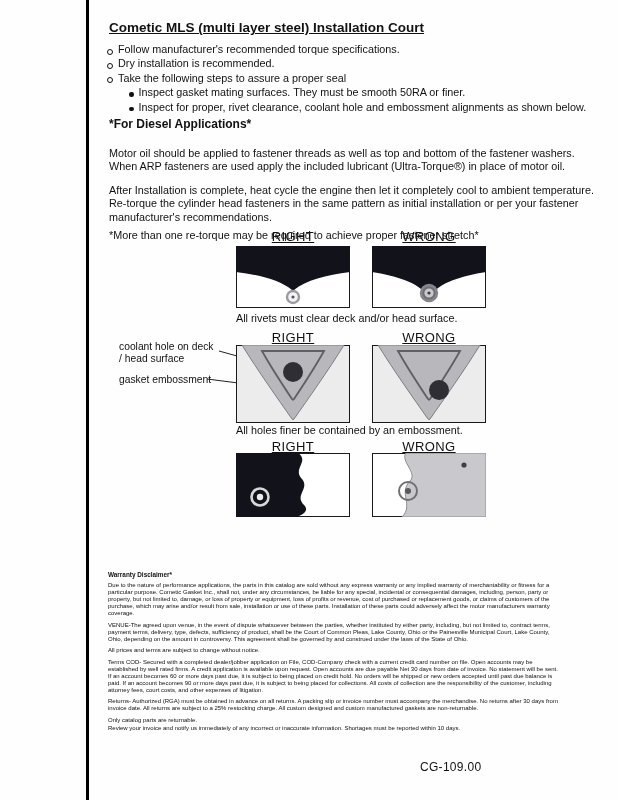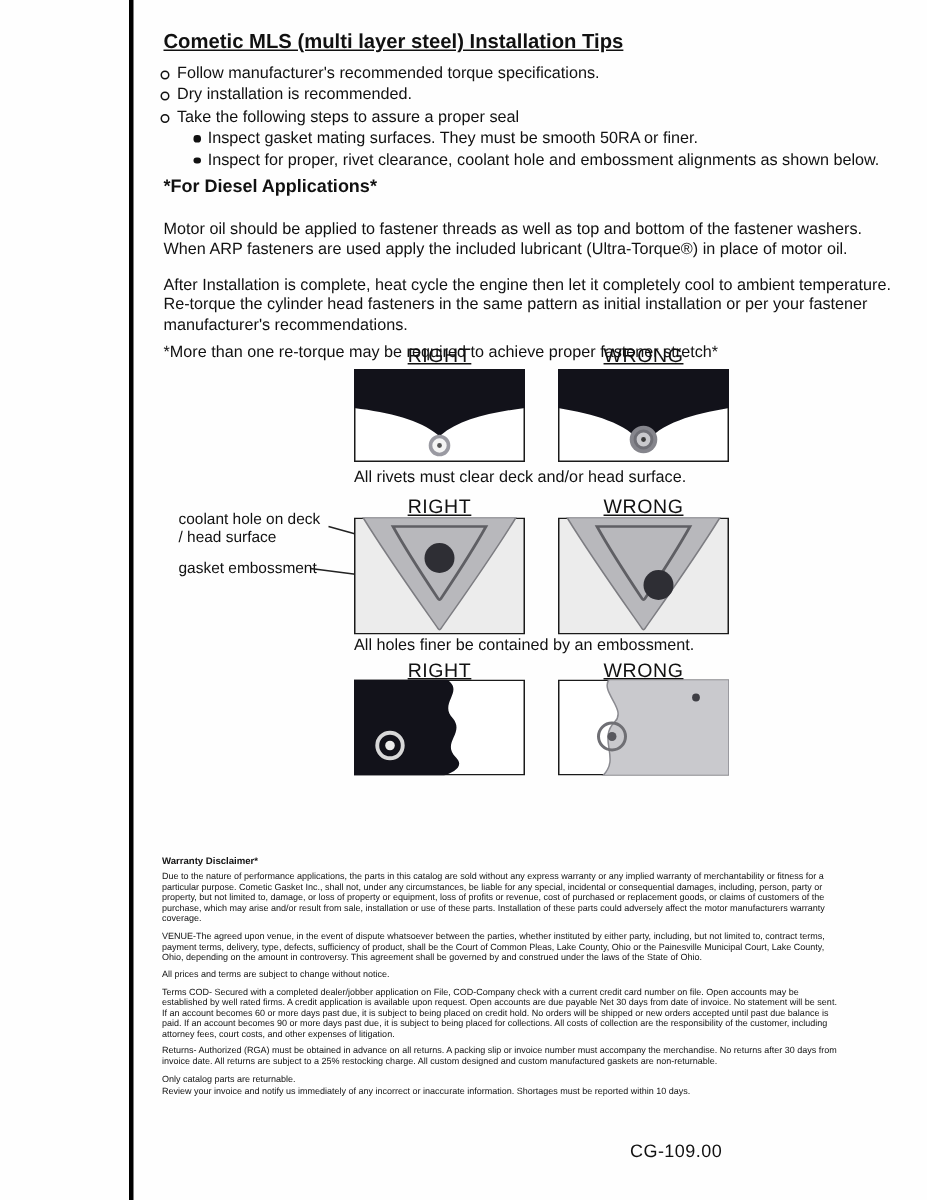--- a/index.html
+++ b/index.html
@@ -1,21 +1,21 @@
 <!DOCTYPE html>
 <html><head>
 <meta charset="utf-8">
 <style>
   html,body{margin:0;padding:0;}
   body{width:618px;height:800px;background:#ffffff;}
   .page{position:relative;width:618px;height:800px;background:#fefefe;font-family:"Liberation Sans",sans-serif;color:#111;overflow:hidden;}
   .left-rule{position:absolute;left:86px;top:0;width:3px;height:800px;background:#000;}
   .title{position:absolute;left:109px;top:20px;font-size:13.5px;font-weight:bold;text-decoration:underline;margin:0;}
   .intro{position:absolute;left:107px;top:43px;width:498px;font-size:10.8px;line-height:13px;}
-  .b{display:flex;align-items:flex-start;margin-bottom:1.4px;}
+  .b{display:flex;align-items:center;margin-bottom:1.4px;}
   .b .o{flex:0 0 auto;width:4px;height:4px;border:1px solid #111;border-radius:50%;margin:4px 5px 0 0;}
   .b .f{flex:0 0 auto;width:4.5px;height:4.5px;background:#111;border-radius:50%;margin:4px 5px 0 0;}
   .sub{margin-left:22px;}
   .diesel-h{position:absolute;left:109px;top:117px;font-size:12px;font-weight:bold;margin:0;}
   .para{position:absolute;left:109px;width:492px;font-size:10.8px;line-height:13.5px;}
   .dlabel{position:absolute;width:114px;text-align:center;font-size:13px;letter-spacing:.4px;text-decoration:underline;}
   .dimg{position:absolute;width:114px;}
   .dimg svg{display:block;}
   .dcap{position:absolute;font-size:10.8px;line-height:13px;}
   .ann{position:absolute;font-size:10.3px;line-height:12px;width:100px;}
@@ -24,21 +24,21 @@
   .warranty h2{font-size:6.4px;font-weight:bold;margin:0 0 4px 0;}
   .warranty p{font-size:6px;line-height:7px;margin:0 0 4.5px 0;}
   .footer{position:absolute;left:388px;top:760px;font-size:12px;letter-spacing:.3px;margin-left:32px;}
 </style>
 </head>
 <body>
 
 <div class="page">
   <div class="left-rule"></div>
 
-  <h1 class="title">Cometic MLS (multi layer steel) Installation Tips</h1>
+  <h1 class="title">Cometic MLS (multi layer steel) Installation Court</h1>
 
   <div class="intro">
     <div class="b">
       <span class="o"></span>
       <span>Follow manufacturer's recommended torque specifications.</span>
     </div>
     <div class="b">
       <span class="o"></span>
       <span>Dry installation is recommended.</span>
     </div>

